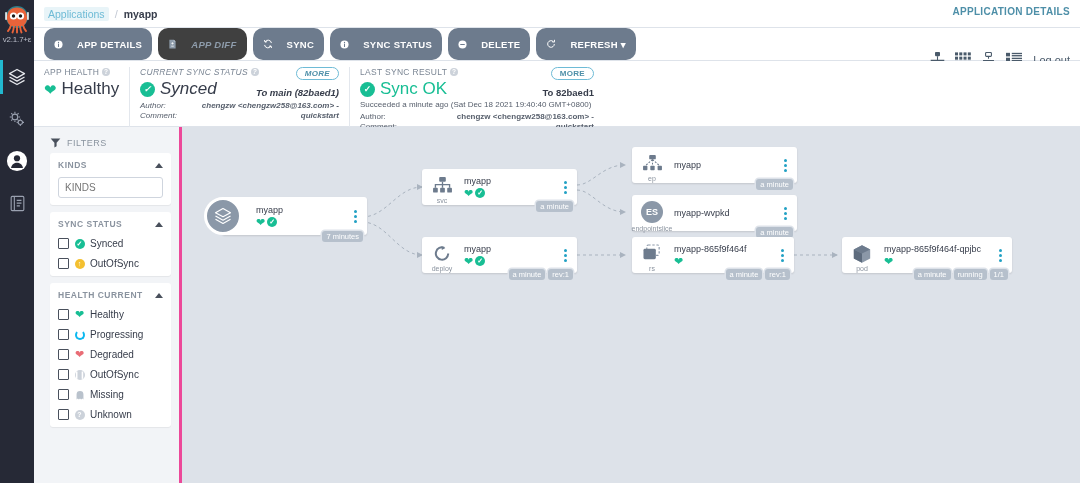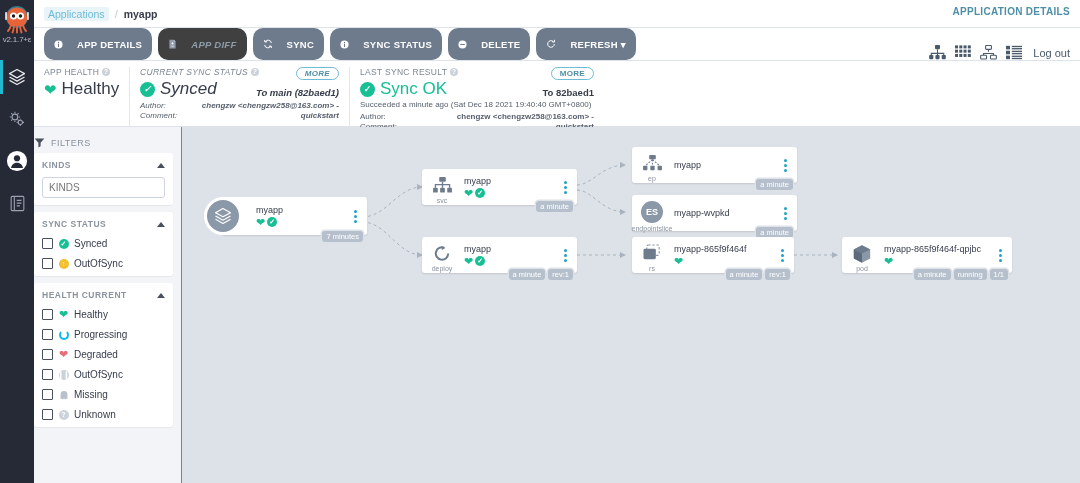--- a/index.html
+++ b/index.html
@@ -62,21 +62,21 @@
     height: 32px; border-radius: 10px; background: #6d7b8d; color: #fff;
     font-size: 9.5px; font-weight: bold; letter-spacing: 0.3px;
     display: inline-flex; align-items: center; gap: 14px;
     padding: 0 10px; margin-right: 6px; cursor: pointer; white-space: nowrap;
     border: none;
   }
   .btn.disabled { background: #404040; color: #8e9cab; cursor: default; font-style: italic; }
   .btn .bi { display: inline-flex; }
   .btn svg { display: block; }
   .toolbar-right {
-    position: absolute; right: 10px; top: 8px; height: 33px;
+    position: absolute; right: 10px; top: 15px; height: 33px;
     display: flex; align-items: center; gap: 9px;
   }
   .vicon { cursor: pointer; display: flex; align-items: center; }
   .logout { font-size: 11px; color: #4a5a6a; cursor: pointer; margin-left: 2px; }
 
   
   .statusbar {
     height: 66px; background: #fff; border-bottom: 1px solid #dee3ea;
     display: flex; padding: 6px 0 0 0; position: relative;
   }
@@ -107,22 +107,22 @@
   .kv-row { display: flex; justify-content: space-between; line-height: 10px; }
   .kv-k { color: #58606d; }
   .kv-v { color: #58606d; font-weight: bold; }
   .succeeded { font-size: 8px; color: #58606d; line-height: 11px; }
 
   
   .body-area { flex: 1 1 auto; display: flex; background: #dde2e9; min-height: 0; }
 
   .filters {
     width: 148px; flex: 0 0 148px; background: #f2f4f7;
-    padding: 6px 8px 0 0; overflow: hidden;
-    border-right: 1px solid #ec4899;
+    padding: 6px 8px 0 16px; overflow: hidden;
+    border-right: 3px solid #ec4899;
   }
   .filters-head { display: flex; align-items: center; gap: 6px; height: 20px; }
   .filters-head .ft { font-size: 9px; color: #8a939f; letter-spacing: 0.5px; }
   .filter-card {
     background: #fff; border-radius: 3px; padding: 7px 8px; margin-bottom: 7px;
     box-shadow: 0 1px 1px rgba(0,0,0,0.06);
   }
   .fc-head { display: flex; align-items: center; justify-content: space-between; }
   .fc-title { font-size: 8.5px; color: #8a939f; letter-spacing: 0.5px; font-weight: bold; }
   .caret { width: 0; height: 0; border-left: 4px solid transparent; border-right: 4px solid transparent; border-bottom: 5px solid #49505c; cursor: pointer;}

